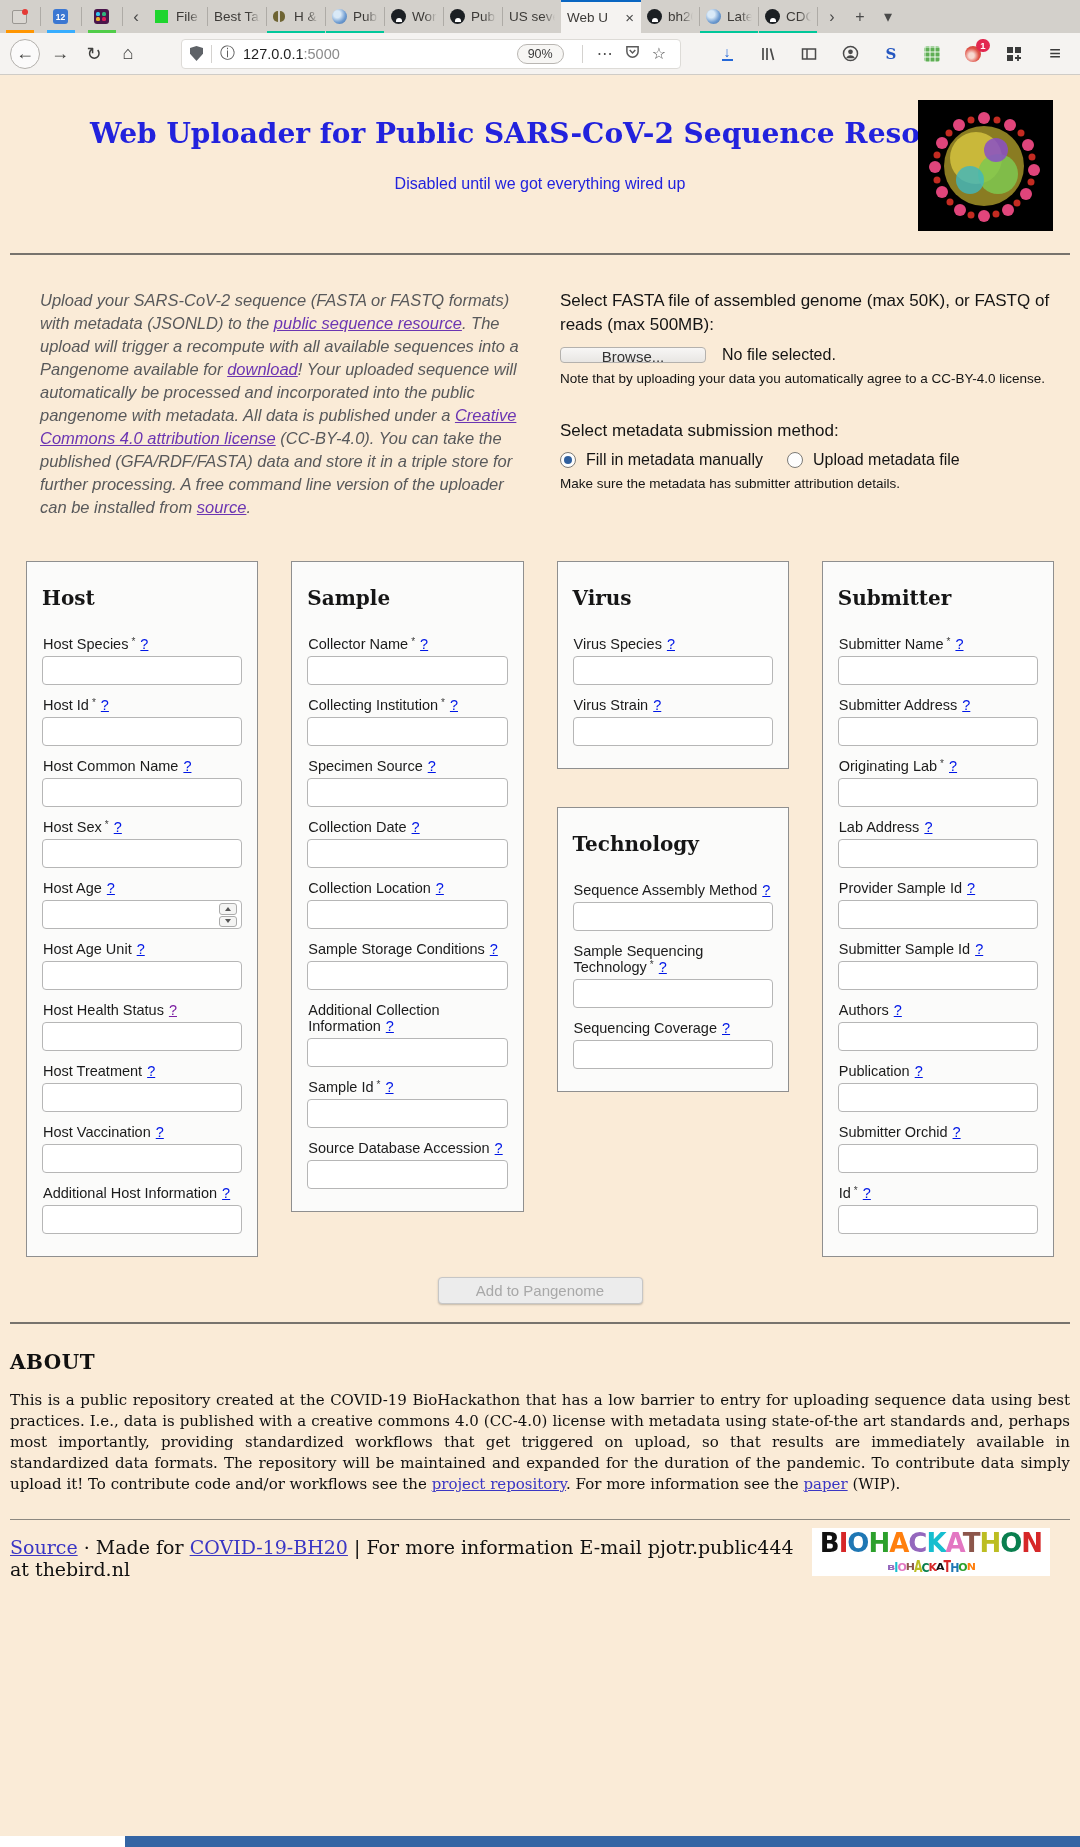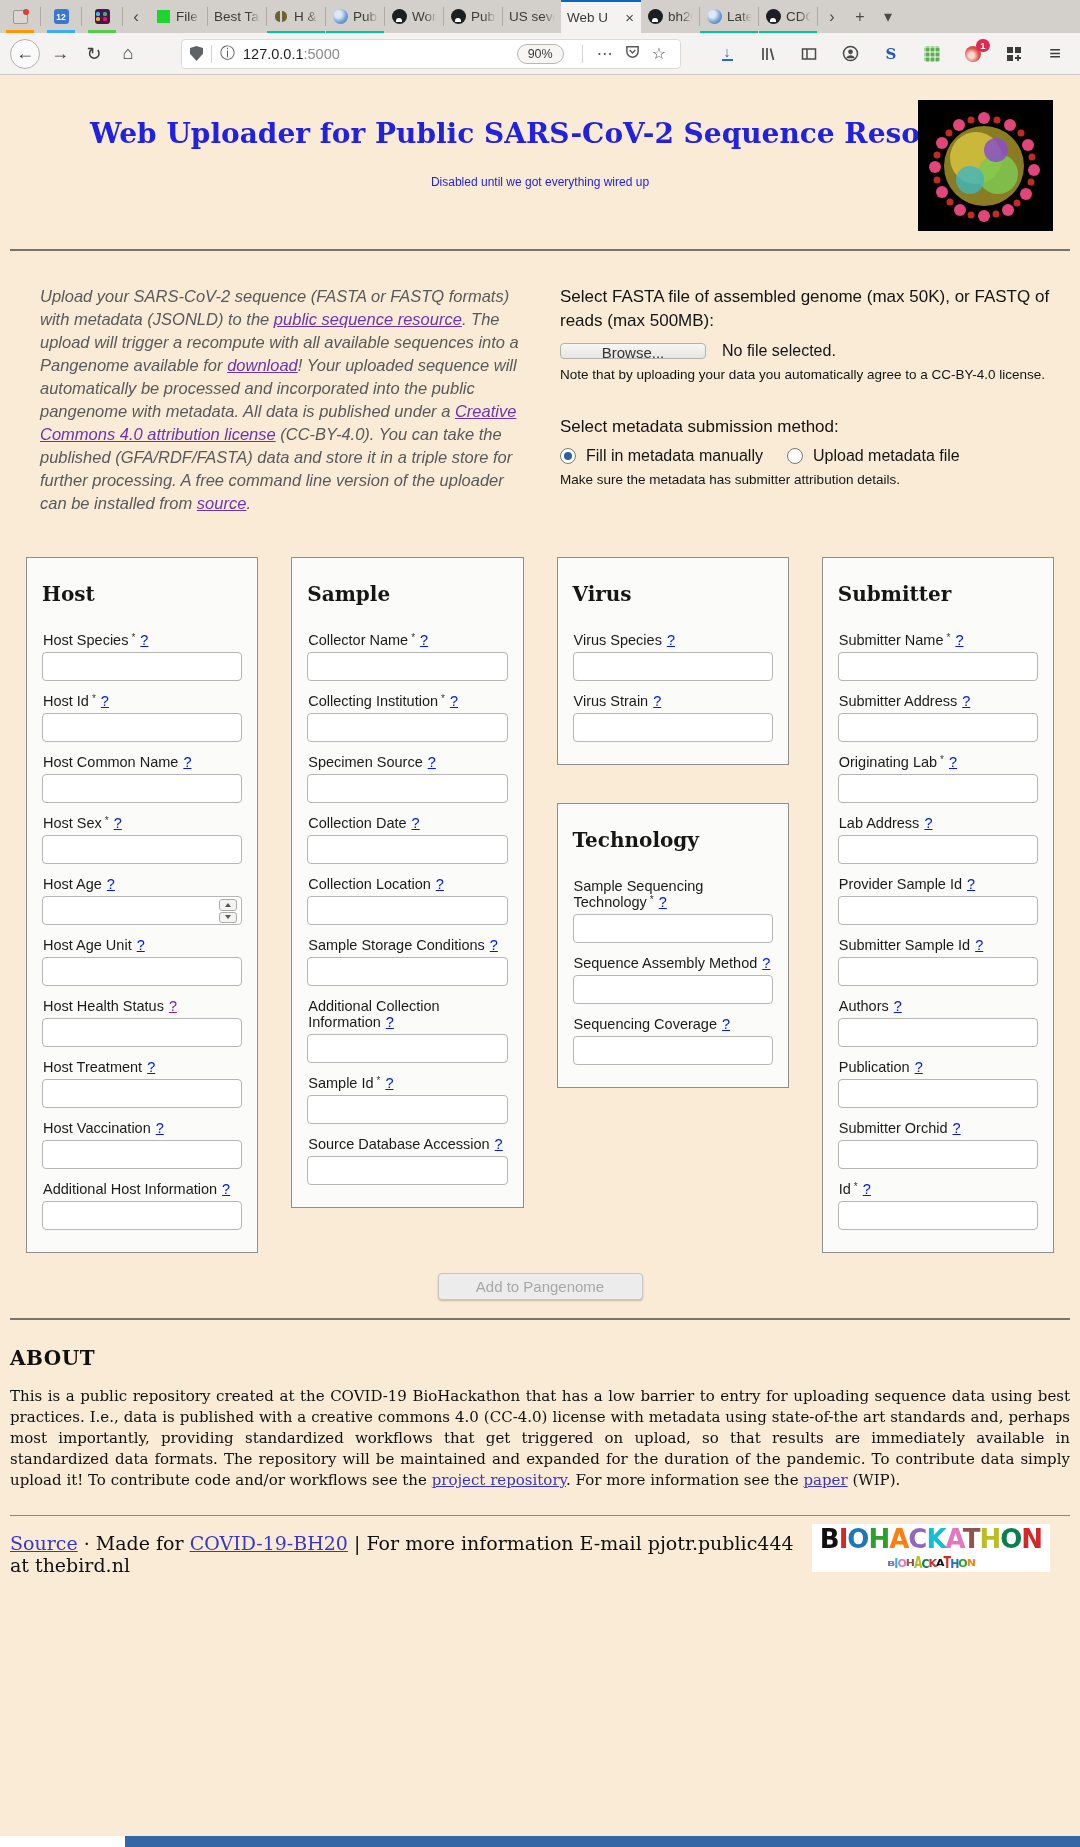--- a/index.html
+++ b/index.html
@@ -33,21 +33,21 @@
     position:relative; overflow:hidden; white-space:nowrap; flex:1;
     color:#3c3a37; font-size:13.5px;
   }
   .tab-label::after { content:''; position:absolute; right:0; top:0; bottom:0; width:12px;
     background:linear-gradient(to right, rgba(211,208,203,0), #d3d0cb); }
   .tab.active .tab-label::after { background:linear-gradient(to right, rgba(245,243,241,0), #f5f3f1); }
   .tab-close { font-size:15px; color:#4a4a4a; padding:0 1px; }
   .tabbar-btn { width:28px; display:flex; align-items:center; justify-content:center; color:#4a4a4a; font-size:16px; }
 
   
-  .fav { width:16px; height:16px; flex:0 0 16px; display:inline-flex; align-items:center; justify-content:center; }
+  .fav { width:16px; height:16px; flex:0 0 16px; display:inline-flex; align-items:center; justify-content:flex-start; }
   .ic-gh { width:15px; height:15px; border-radius:50%; background:#1b1f23; position:relative; display:inline-block; }
   .ic-gh::after { content:''; position:absolute; left:4.5px; bottom:2px; width:6px; height:4px; border-radius:3px 3px 0 0; background:#fff; }
   .ic-doc { width:13px; height:13px; background:#1ed52e; display:inline-block; }
   .ic-hr { display:inline-flex; gap:2px; }
   .ic-hr i { width:5px; height:11px; background:#6e6433; display:inline-block; }
   .ic-hr i:first-child { border-radius:6px 0 0 6px; }
   .ic-hr i:last-child { border-radius:0 6px 6px 0; }
   .ic-globe { width:15px; height:15px; border-radius:50%; display:inline-block;
     background: radial-gradient(circle at 35% 35%, #d9e9f7 0 25%, #6f9cd1 60%, #3f6ea8 100%); }
   .ic-app { width:15px; height:14px; background:#dad7d2; border:1px solid #9a9792; border-radius:2px; position:relative; display:inline-block; }
@@ -94,21 +94,21 @@
     background: radial-gradient(circle at 40% 60%, #f7d9d2 0 20%, #df5247 55%, #b93a31 100%); }
   .badge { position:absolute; top:-6px; right:-8px; min-width:14px; height:13px; border-radius:7px;
     background:#e22850; color:#fff; font-size:9.5px; font-weight:bold; display:flex; align-items:center;
     justify-content:center; padding:0 3px; }
   .menu-glyph { font-size:20px; color:#3b3b3b; }
 
   
   #page { position:relative; height:1772px; }
   #page-header { padding-top:42px; text-align:center; }
   #page-title { font-family:"DejaVu Serif",serif; font-weight:bold; font-size:28px; color:#2222dd; }
-  #page-subtitle { margin-top:25px; font-size:12px; color:#2222dd; }
+  #page-subtitle { margin-top:25px; font-size:16px; color:#2222dd; }
   #virus-img { position:absolute; top:25px; right:27px; width:135px; height:131px; }
   hr.rule { border:none; border-top:2px solid #77736d; margin:0 10px; }
   #rule1 { margin-top:60px; }
 
   #intro-row { display:flex; margin:34px 10px 0 10px; }
   #intro-text {
     flex:0 0 488px; margin-left:30px; font-style:italic; color:#58595b;
     font-size:16.5px; line-height:23px;
   }
   #intro-text a, .plink { color:#6b35b2; }
@@ -530,25 +530,25 @@
             <div class="tinput"></div>
           </div>
           <div class="field">
             <div class="flabel"><span>Virus Strain</span><a href="#">?</a></div>
             <div class="tinput"></div>
           </div>
         </div>
         <div class="fieldset">
           <div class="fs-title">Technology</div>
           <div class="field">
+            <div class="flabel"><span>Sequence Assembly Method</span><a href="#">?</a></div>
+            <div class="tinput"></div>
+          </div>
+          <div class="field">
             <div class="flabel"><span>Sample Sequencing Technology</span><span class="req">*</span><a href="#">?</a></div>
-            <div class="tinput"></div>
-          </div>
-          <div class="field">
-            <div class="flabel"><span>Sequence Assembly Method</span><a href="#">?</a></div>
             <div class="tinput"></div>
           </div>
           <div class="field">
             <div class="flabel"><span>Sequencing Coverage</span><a href="#">?</a></div>
             <div class="tinput"></div>
           </div>
         </div>
       </div>
       <div class="fcol">
         <div class="fieldset">

